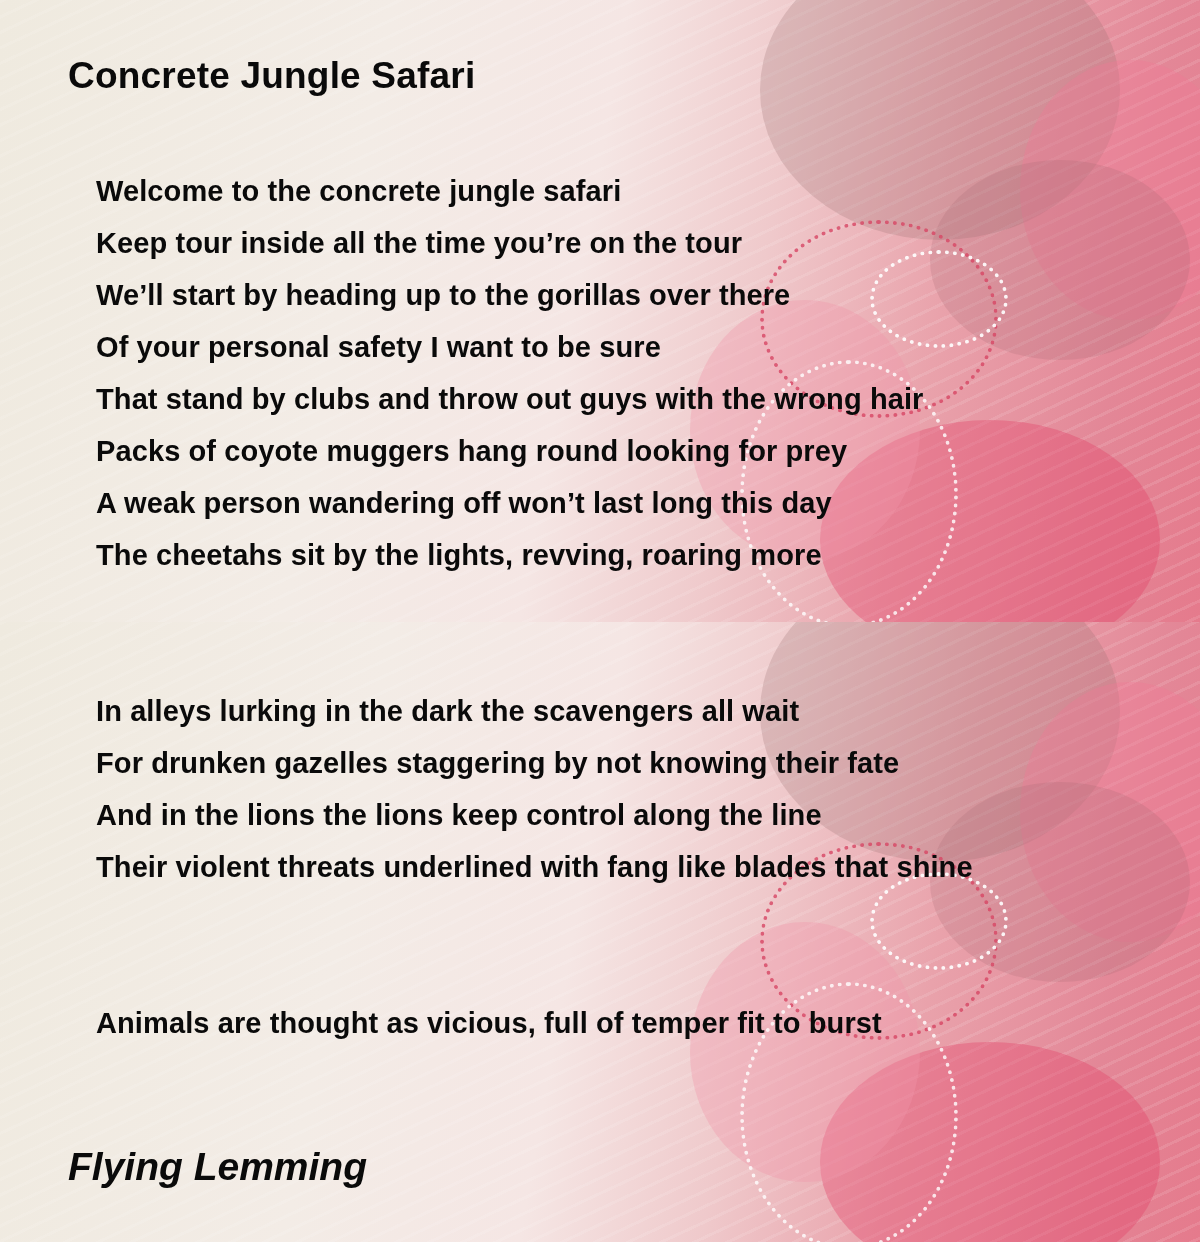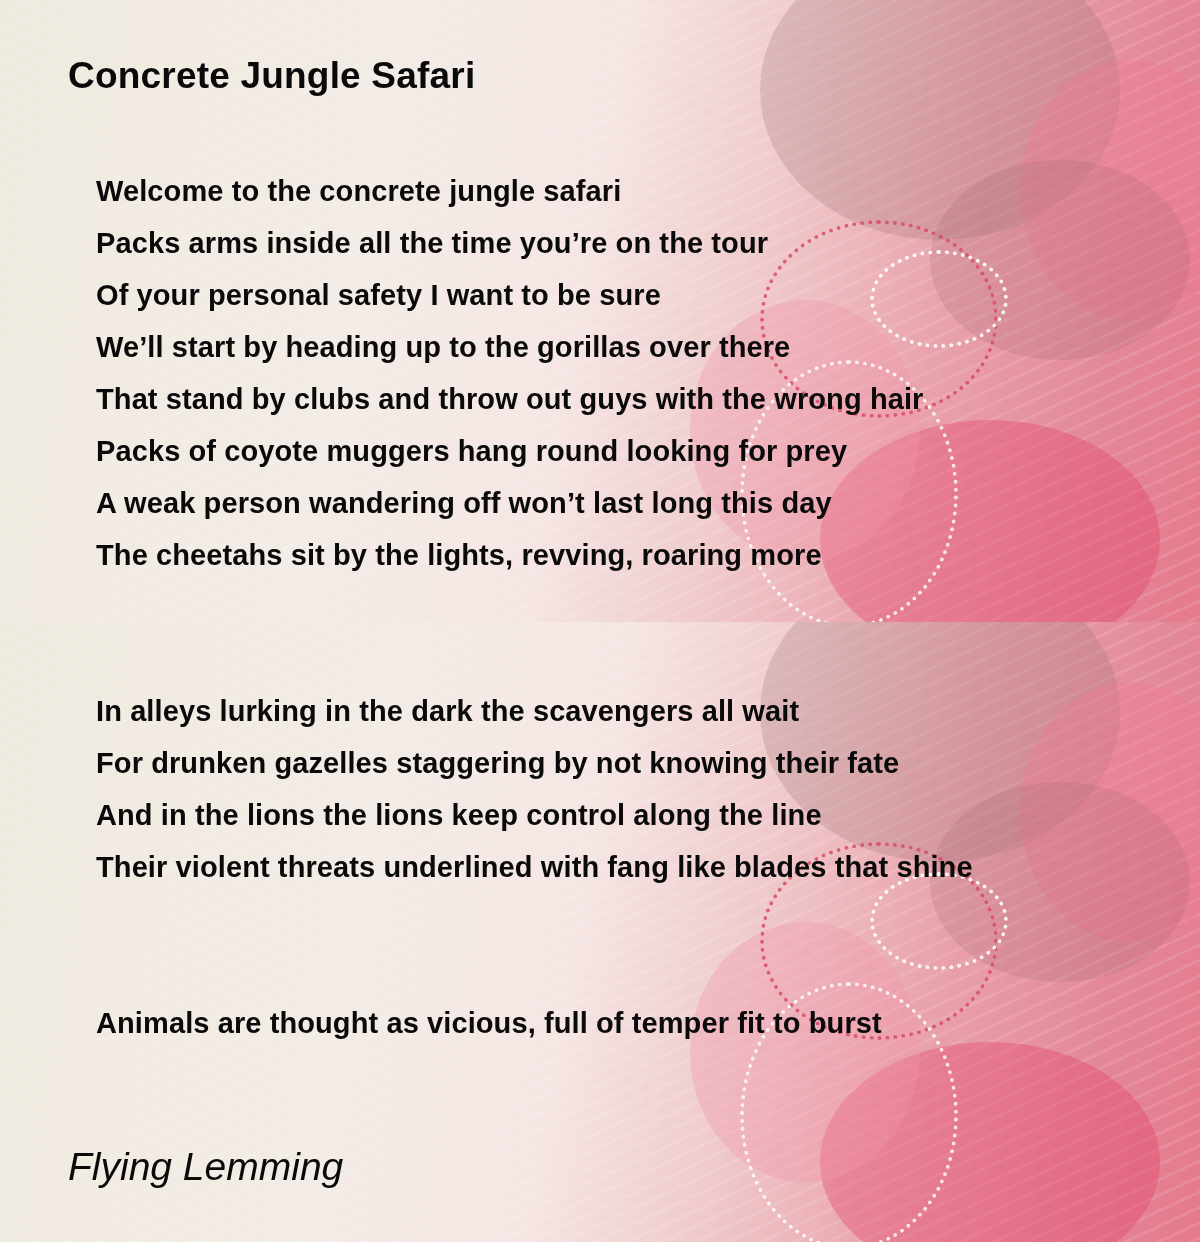--- a/index.html
+++ b/index.html
@@ -29,21 +29,21 @@
       font-size: 37px; font-weight: bold; margin: 0; line-height: 48px;
       letter-spacing: 0.2px;
     }
     .stanza { position: absolute; left: 80px; margin: 16px; padding: 0; list-style: none; }
     .line {
       font-size: 29px; font-weight: bold; line-height: 52px; height: 52px;
       white-space: nowrap; letter-spacing: 0.1px;
     }
     .author {
       position: absolute; left: 68px; top: 1142px;
-      font-size: 39px; font-style: italic; line-height: 50px; margin: 0;
+      font-size: 39px; font-style: italic; line-height: 50px; margin: 0; font-weight: bold;
     }
   </style>
 </head>
 <body>
 
 <div class="bg bg-top">
   <div class="bg-base"></div>
   <div class="streaks"></div>
   <div class="blob" style="left:760px;top:-60px;width:360px;height:300px;background:rgba(150,110,110,0.25);"></div>
   <div class="blob" style="left:1020px;top:60px;width:220px;height:260px;background:rgba(240,120,150,0.35);"></div>
@@ -65,23 +65,23 @@
   <div class="blob" style="left:690px;top:300px;width:230px;height:260px;background:rgba(240,150,170,0.35);"></div>
   <div class="dots" style="left:760px;top:220px;width:230px;height:190px;border-color:rgba(215,70,100,0.8);"></div>
   <div class="dots" style="left:870px;top:250px;width:130px;height:90px;border-color:rgba(255,255,255,0.9);"></div>
   <div class="dots" style="left:740px;top:360px;width:210px;height:260px;border-color:rgba(255,255,255,0.8);"></div>
 </div>
 
 <h1 class="title">Concrete Jungle Safari</h1>
 
 <ul class="stanza" style="top:149px;">
   <li class="line">Welcome to the concrete jungle safari</li>
-  <li class="line">Packs arms inside all the time you’re on the tour</li>
+  <li class="line">Keep tour inside all the time you’re on the tour</li>
+  <li class="line">We’ll start by heading up to the gorillas over there</li>
   <li class="line">Of your personal safety I want to be sure</li>
-  <li class="line">We’ll start by heading up to the gorillas over there</li>
   <li class="line">That stand by clubs and throw out guys with the wrong hair</li>
   <li class="line">Packs of coyote muggers hang round looking for prey</li>
   <li class="line">A weak person wandering off won’t last long this day</li>
   <li class="line">The cheetahs sit by the lights, revving, roaring more</li>
 </ul>
 
 <ul class="stanza" style="top:669px;">
   <li class="line">In alleys lurking in the dark the scavengers all wait</li>
   <li class="line">For drunken gazelles staggering by not knowing their fate</li>
   <li class="line">And in the lions the lions keep control along the line</li>

